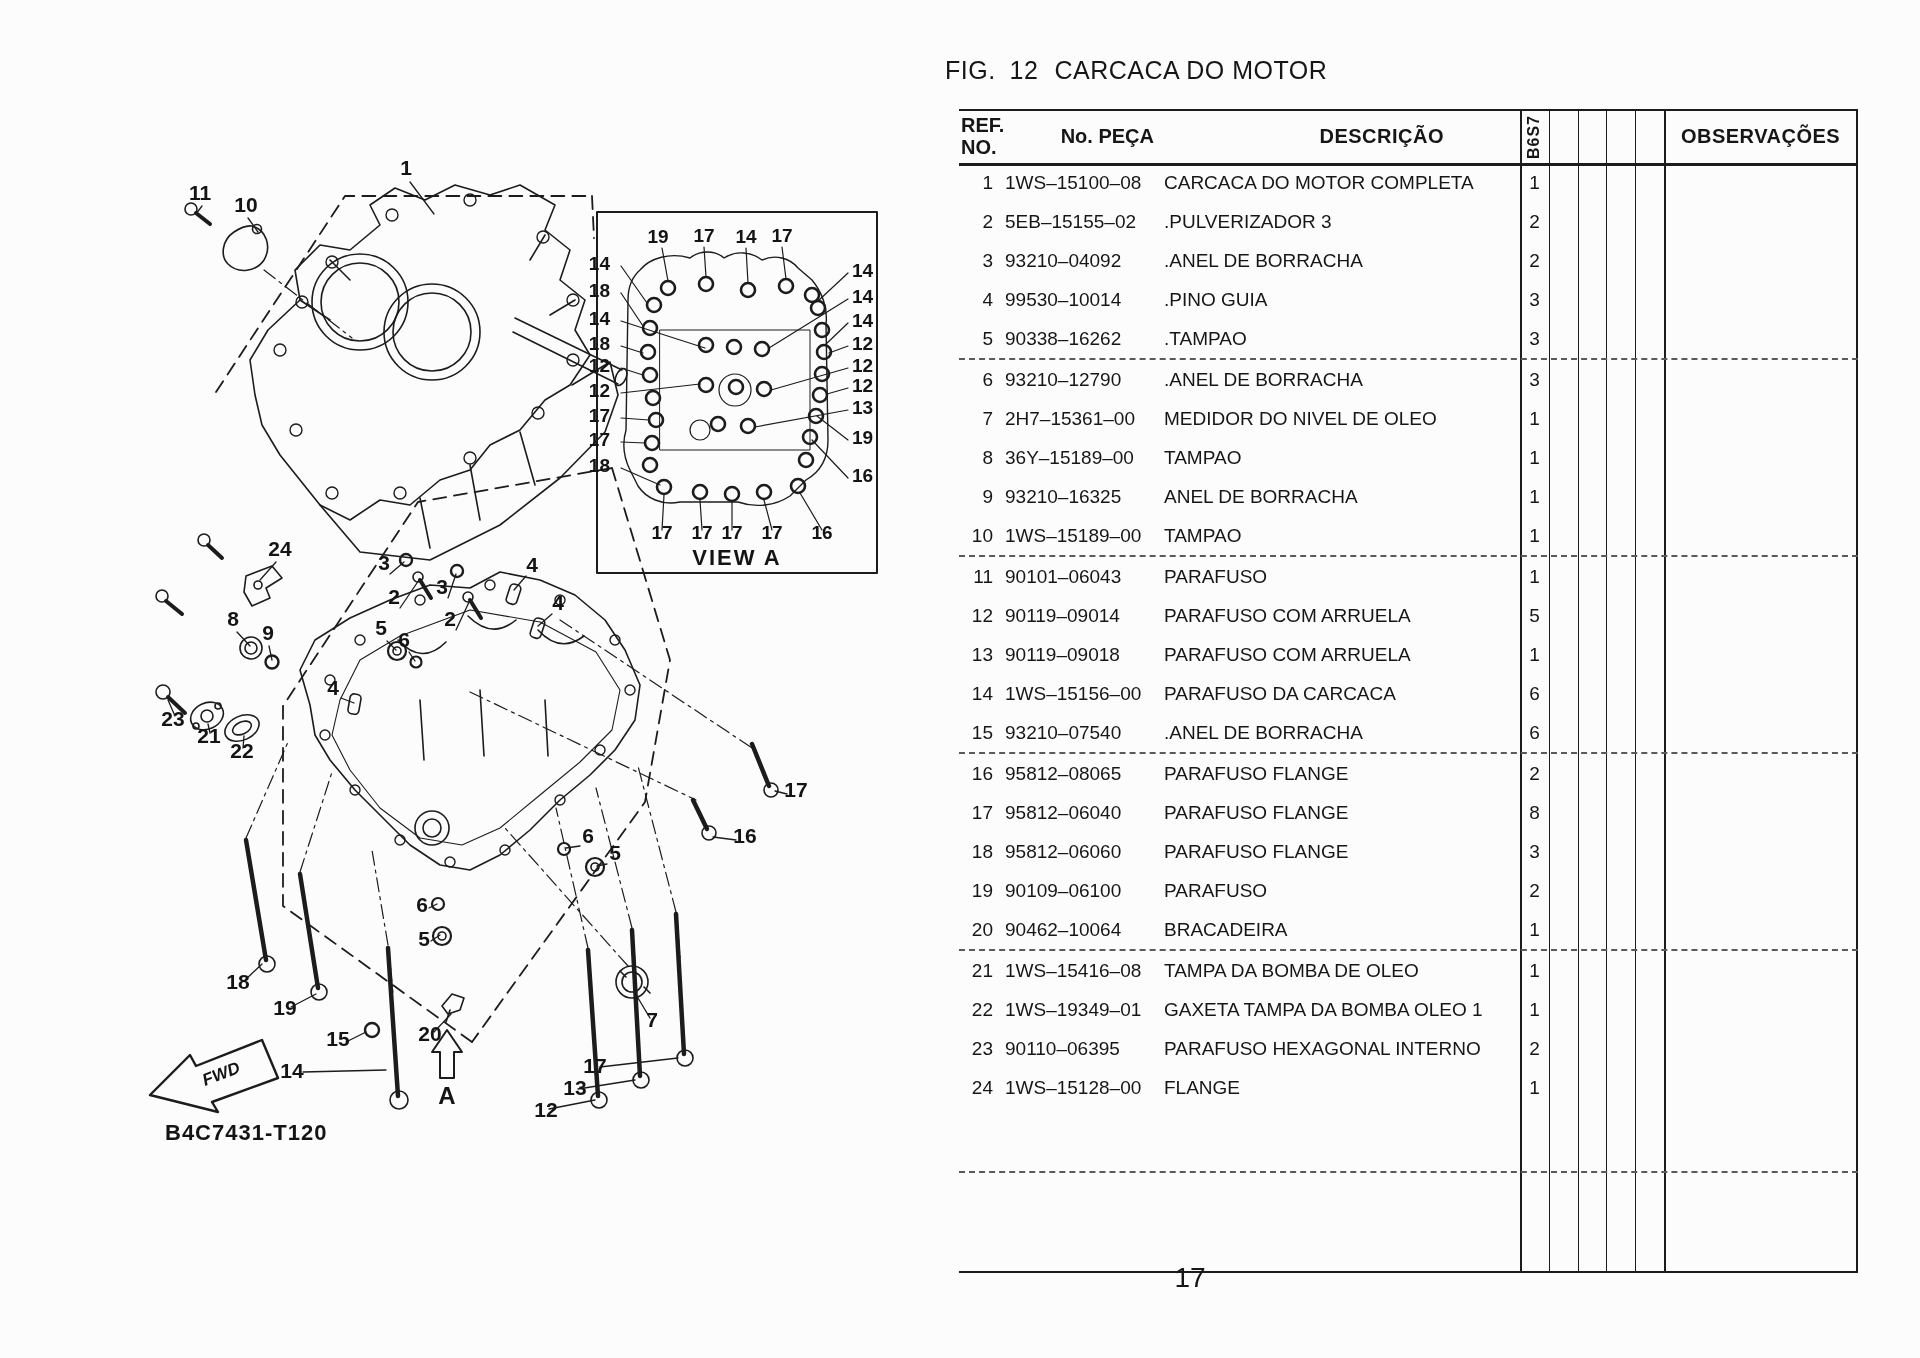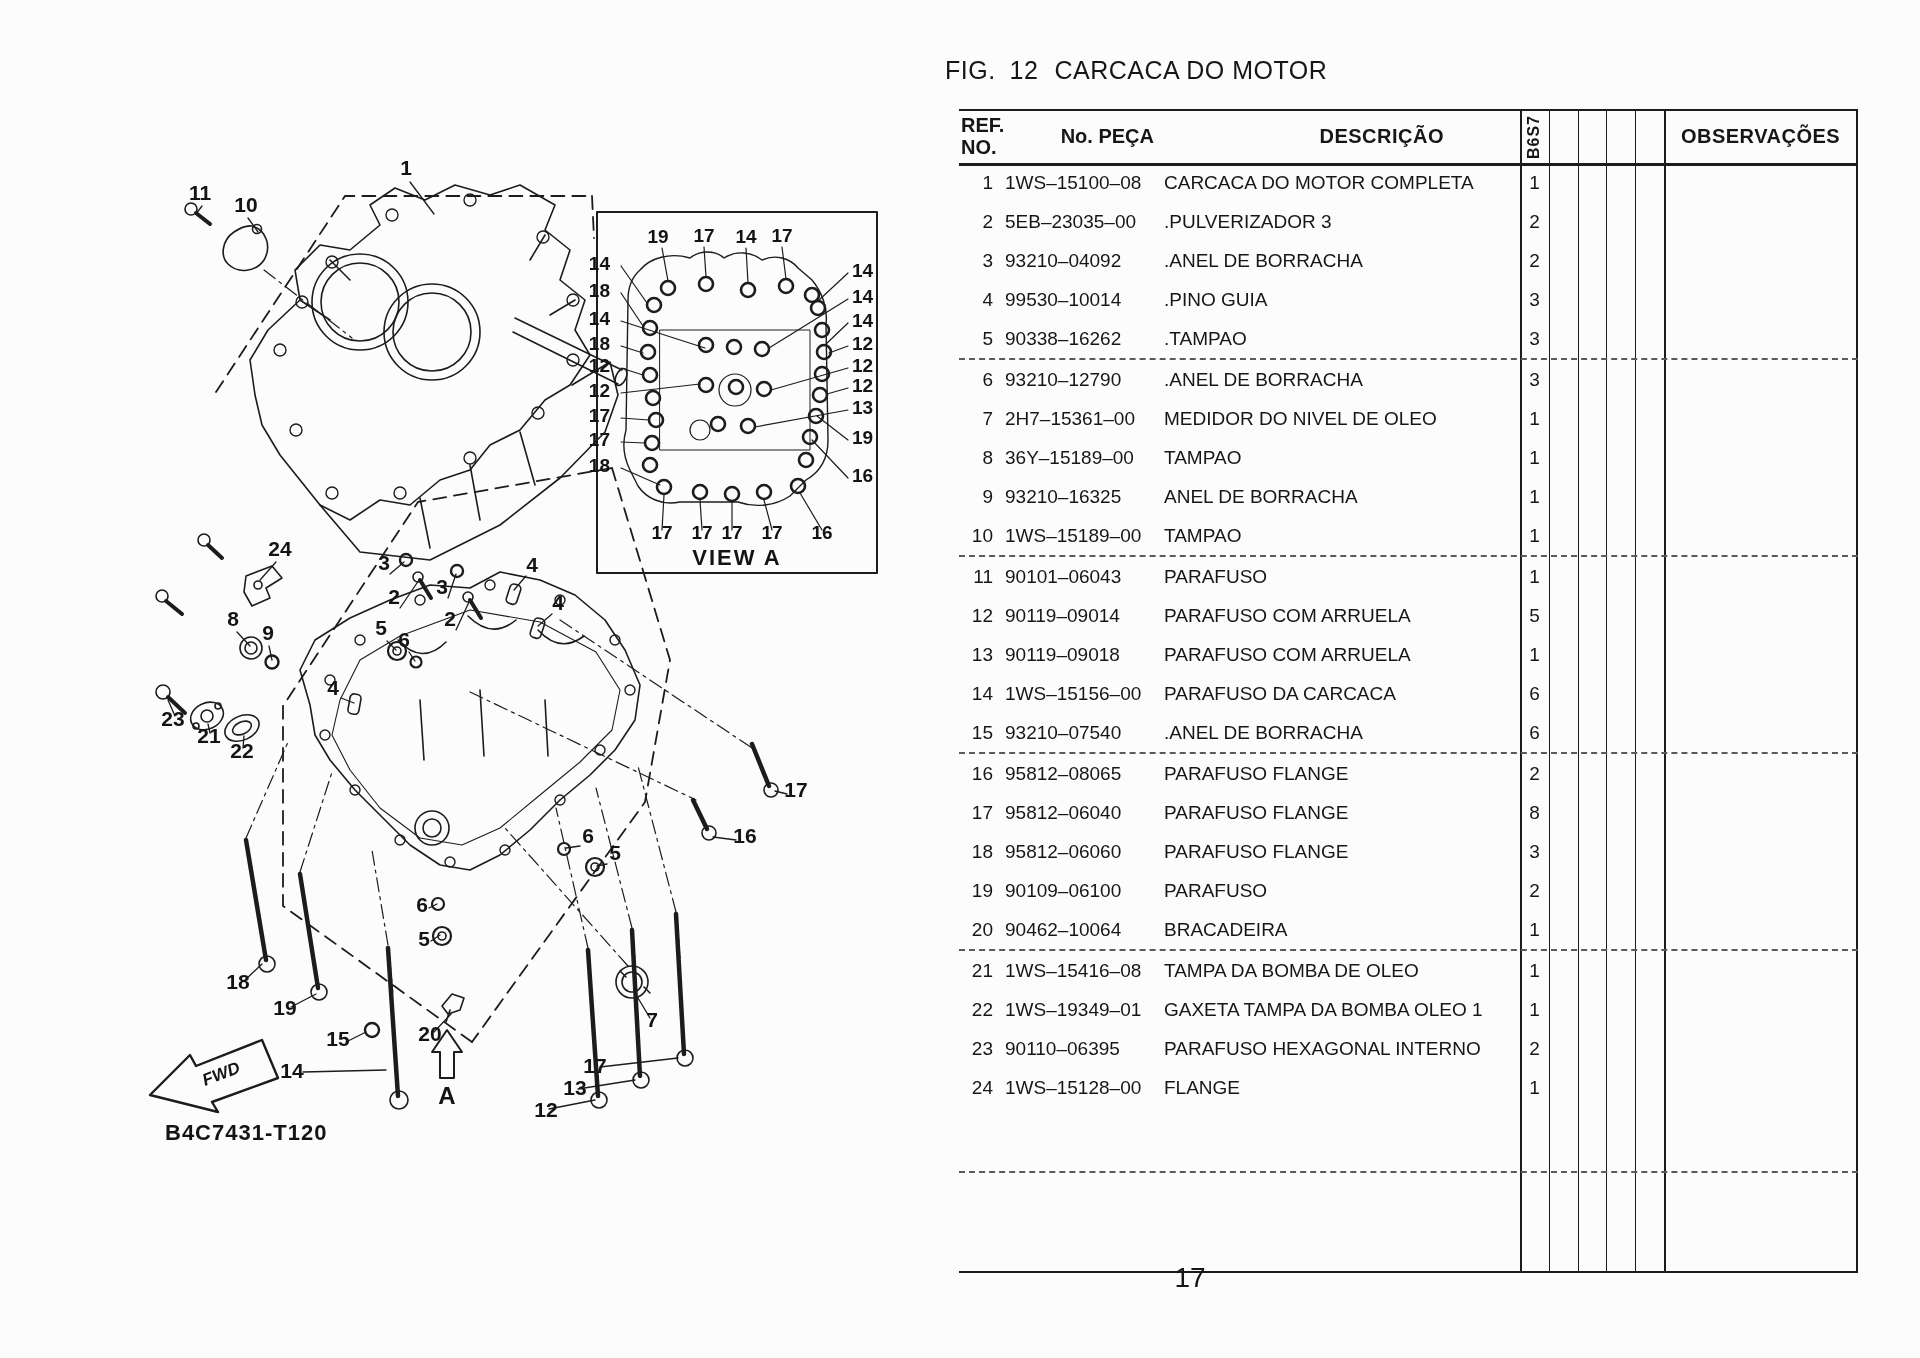--- a/index.html
+++ b/index.html
@@ -444,21 +444,21 @@
     <div class="tbody">
       <div class="grp">
         <div class="row">
             <span class="c-ref">1</span>
             <span class="c-part">1WS–15100–08</span>
             <span class="c-desc">CARCACA DO MOTOR COMPLETA</span>
             <span class="c-qty">1</span>
           </div>
         <div class="row">
             <span class="c-ref">2</span>
-            <span class="c-part">5EB–23035–00</span>
+            <span class="c-part">5EB–15155–02</span>
             <span class="c-desc">.PULVERIZADOR 3</span>
             <span class="c-qty">2</span>
           </div>
         <div class="row">
             <span class="c-ref">3</span>
             <span class="c-part">93210–04092</span>
             <span class="c-desc">.ANEL DE BORRACHA</span>
             <span class="c-qty">2</span>
           </div>
         <div class="row">

